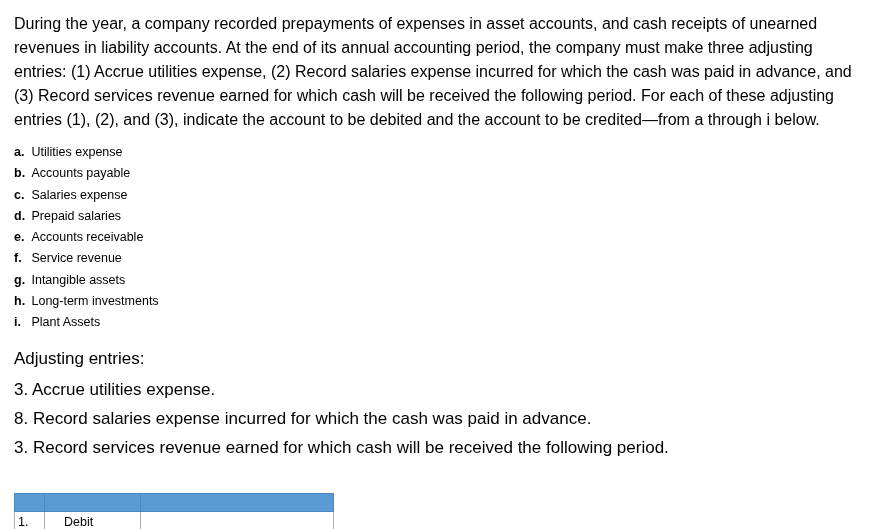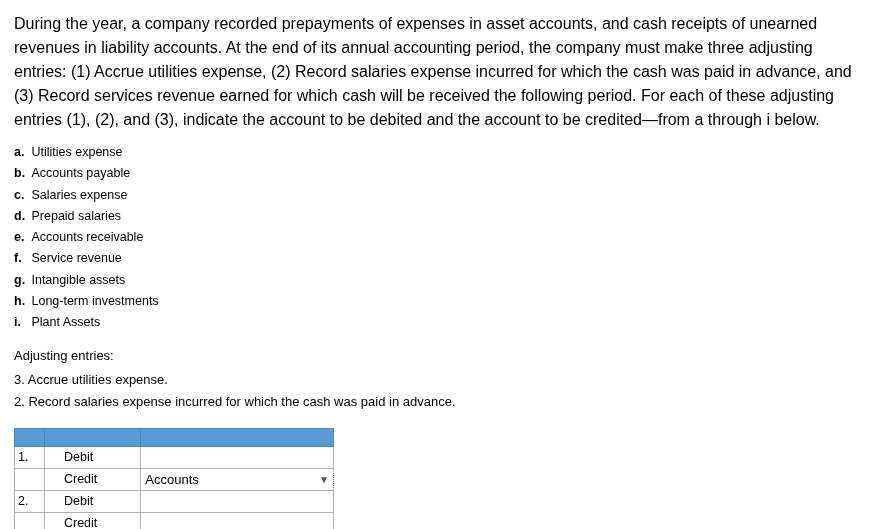--- a/index.html
+++ b/index.html
@@ -35,22 +35,22 @@
       gap: 0;
     }
 
     .list-label {
       font-weight: bold;
       min-width: 14px;
       display: inline;
     }
 
     .adjusting-section {
-      margin-bottom: 14px;
-      font-size: 13px;
+      margin-bottom: 30px;
+      font-size: 17px;
       line-height: 1.7;
     }
 
     .adjusting-section .section-title {
       margin-bottom: 2px;
     }
 
     .table-area {
       margin-top: 4px;
     }
@@ -151,21 +151,22 @@
   <div><span class="list-label">e.</span>&nbsp;Accounts receivable</div>
   <div><span class="list-label">f.</span>&nbsp;Service revenue</div>
   <div><span class="list-label">g.</span>&nbsp;Intangible assets</div>
   <div><span class="list-label">h.</span>&nbsp;Long-term investments</div>
   <div><span class="list-label">i.</span>&nbsp;Plant Assets</div>
 </div>
 
 <div class="adjusting-section">
   <div class="section-title">Adjusting entries:</div>
   <div>3. Accrue utilities expense.</div>
-  <div>2. Record salaries expense incurred for which the cash was paid in advance.</div>
+  <div>8. Record salaries expense incurred for which the cash was paid in advance.</div>
+  <div>3. Record services revenue earned for which cash will be received the following period.</div>
 </div>
 
 <div class="table-area">
   <table>
 
     <tbody>
         <tr class="header-row">
       <td></td>
       <td></td>
       <td></td>

